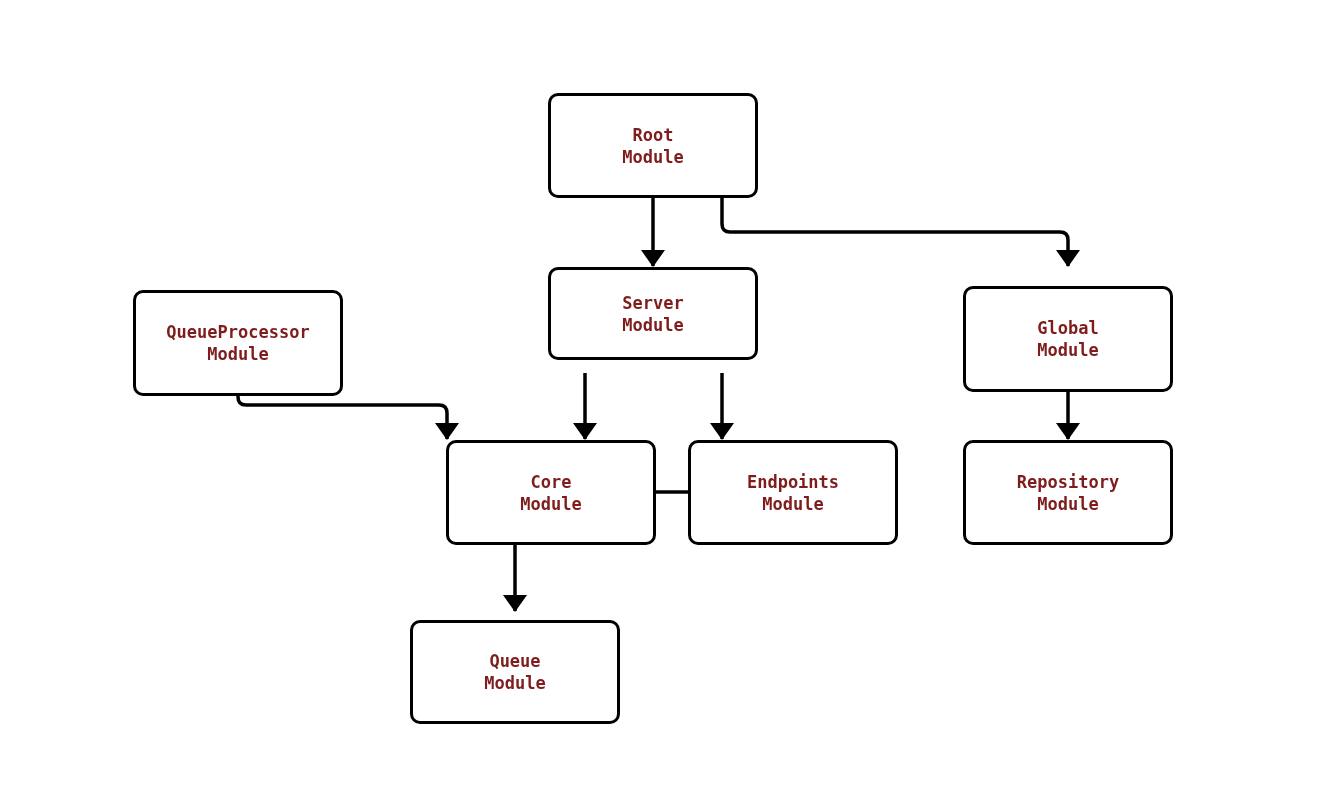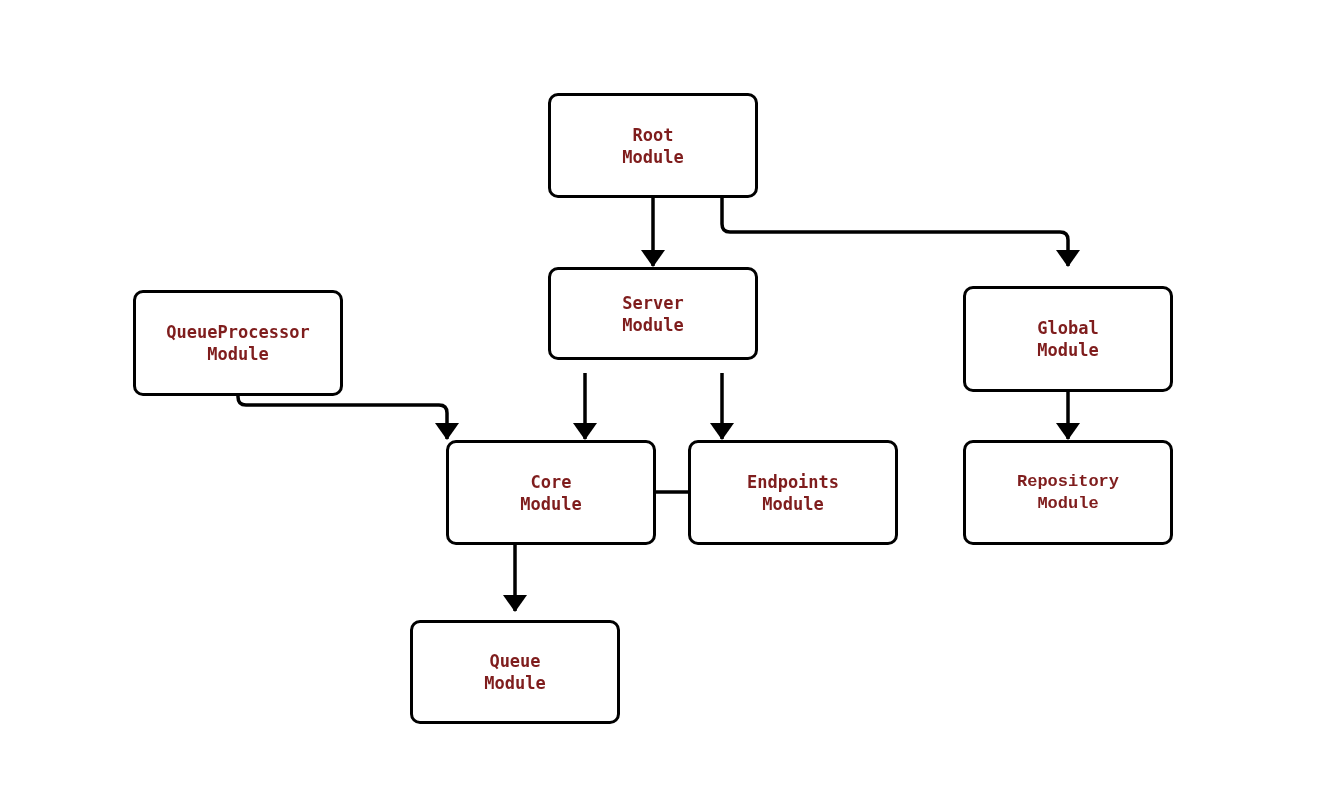--- a/index.html
+++ b/index.html
@@ -41,21 +41,21 @@
     line-height: 22px;
     color: #7f1d1d;
     white-space: pre-line;
   }
   .node-root          { left: 548px; top: 93px;  }
   .node-queueprocessor{ left: 133px; top: 267px; height: 106px; margin-top: 23px; }
   .node-server        { left: 548px; top: 267px; height: 93px; }
   .node-global        { left: 963px; top: 267px; height: 106px; margin-top: 19px; }
   .node-core          { left: 410px; top: 440px; margin-left: 36px; }
   .node-endpoints     { left: 688px; top: 440px; }
-  .node-repository    { left: 963px; top: 440px; font-family: Liberation Mono, monospace; }
+  .node-repository    { left: 963px; top: 440px; }
   .node-queue         { left: 410px; top: 612px; height: 104px; margin-top: 8px; }
   .edge {
     stroke: #000000;
     stroke-width: 3.5;
     fill: none;
   }
 </style>
 </head>
 <body>
 

